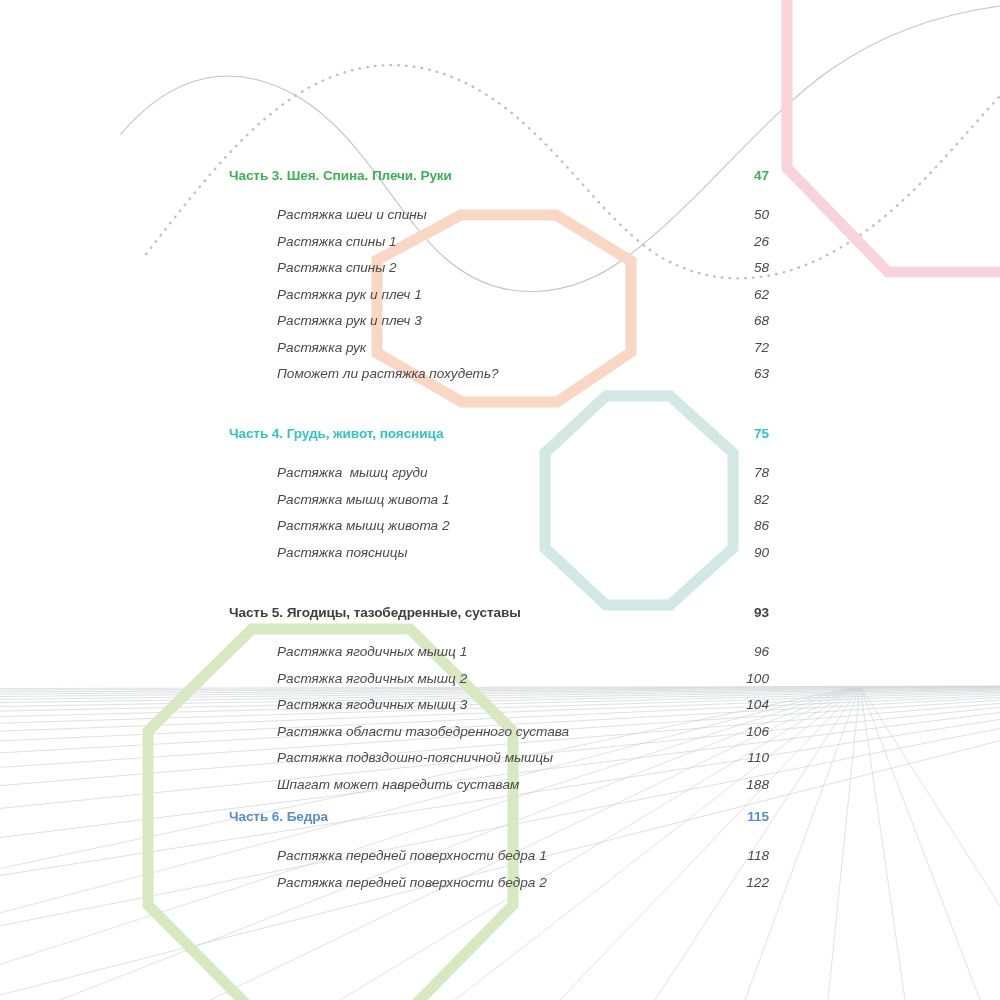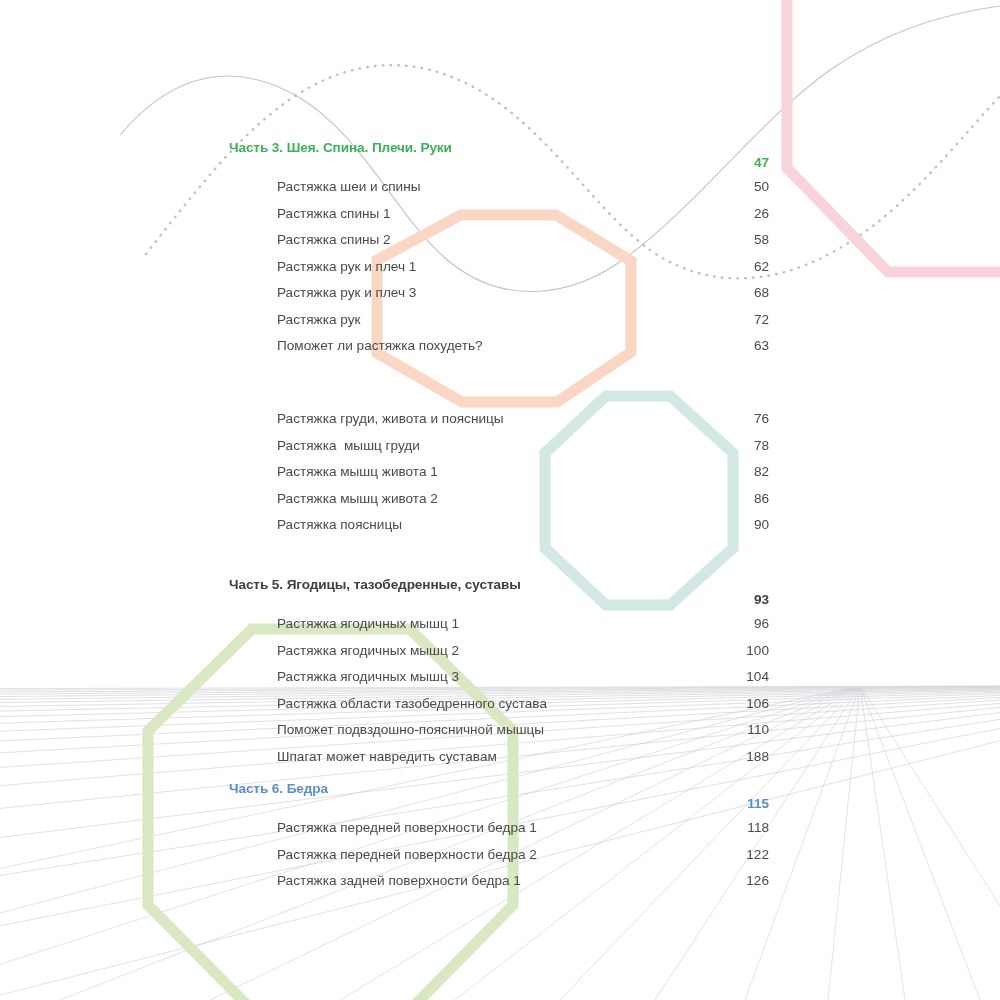--- a/index.html
+++ b/index.html
@@ -22,30 +22,32 @@
     width:1000px;height:1000px;
   }
   .sec{position:absolute;left:229px;width:540px;}
   .sec-head{
     position:relative;
     height:26px;
     font-size:13.6px;
     font-weight:bold;
     letter-spacing:-0.1px;
     white-space:nowrap;
+    margin-top:28px;
   }
   .sec-head .h-title{position:absolute;left:0;top:0;}
-  .sec-head .h-page{position:absolute;right:0;top:15px;text-align:right;}
+  .sec-head .h-page{position:absolute;right:0;top:0;text-align:right;}
 
   .row{
     position:relative;
     height:26.5px;
     font-size:13.6px;
     color:#4a4a4a;
     white-space:pre;
+    font-style:italic;
   }
   .row .r-title{position:absolute;left:48px;top:0;}
   .row .r-page{position:absolute;right:0;top:0;text-align:center;color:#4a4a4a;}
 
   .gap{height:13px;}
 </style>
 </head>
 <body>
 
 <div id="page">
@@ -131,45 +133,47 @@
         <div class="gap"></div>
         <div class="row"><span class="r-title">Растяжка шеи и спины</span><span class="r-page">50</span></div>
         <div class="row"><span class="r-title">Растяжка спины 1</span><span class="r-page">26</span></div>
         <div class="row"><span class="r-title">Растяжка спины 2</span><span class="r-page">58</span></div>
         <div class="row"><span class="r-title">Растяжка рук и плеч 1</span><span class="r-page">62</span></div>
         <div class="row"><span class="r-title">Растяжка рук и плеч 3</span><span class="r-page">68</span></div>
         <div class="row"><span class="r-title">Растяжка рук</span><span class="r-page">72</span></div>
         <div class="row"><span class="r-title">Поможет ли растяжка похудеть?</span><span class="r-page">63</span></div>
       </div>
       <div class="sec" style="top: 398px;">
+        <div class="sec-head" style="color: rgb(53, 196, 196);">
+          <span class="h-title">Часть 4. Грудь, живот, поясница</span>
+          <span class="h-page">75</span>
+        </div>
         <div class="gap"></div>
-        <div class="row"><span class="r-title">Растяжка груди, живота и поясницы</span><span class="r-page">76</span></div>
         <div class="row"><span class="r-title">Растяжка  мышц груди</span><span class="r-page">78</span></div>
         <div class="row"><span class="r-title">Растяжка мышц живота 1</span><span class="r-page">82</span></div>
         <div class="row"><span class="r-title">Растяжка мышц живота 2</span><span class="r-page">86</span></div>
         <div class="row"><span class="r-title">Растяжка поясницы</span><span class="r-page">90</span></div>
       </div>
       <div class="sec" style="top: 577px;">
         <div class="sec-head" style="color: #404040;">
           <span class="h-title">Часть 5. Ягодицы, тазобедренные, суставы</span>
           <span class="h-page">93</span>
         </div>
         <div class="gap"></div>
         <div class="row"><span class="r-title">Растяжка ягодичных мышц 1</span><span class="r-page">96</span></div>
         <div class="row"><span class="r-title">Растяжка ягодичных мышц 2</span><span class="r-page">100</span></div>
         <div class="row"><span class="r-title">Растяжка ягодичных мышц 3</span><span class="r-page">104</span></div>
         <div class="row"><span class="r-title">Растяжка области тазобедренного сустава</span><span class="r-page">106</span></div>
-        <div class="row"><span class="r-title">Поможет подвздошно-поясничной мышцы</span><span class="r-page">110</span></div>
+        <div class="row"><span class="r-title">Растяжка подвздошно-поясничной мышцы</span><span class="r-page">110</span></div>
         <div class="row"><span class="r-title">Шпагат может навредить суставам</span><span class="r-page">188</span></div>
       </div>
       <div class="sec" style="top: 781px;">
         <div class="sec-head" style="color: rgb(91, 142, 201);">
           <span class="h-title">Часть 6. Бедра</span>
           <span class="h-page">115</span>
         </div>
         <div class="gap"></div>
         <div class="row"><span class="r-title">Растяжка передней поверхности бедра 1</span><span class="r-page">118</span></div>
         <div class="row"><span class="r-title">Растяжка передней поверхности бедра 2</span><span class="r-page">122</span></div>
-        <div class="row"><span class="r-title">Растяжка задней поверхности бедра 1</span><span class="r-page">126</span></div>
       </div>
     </div>
 
 </div>
 
 </body></html>

